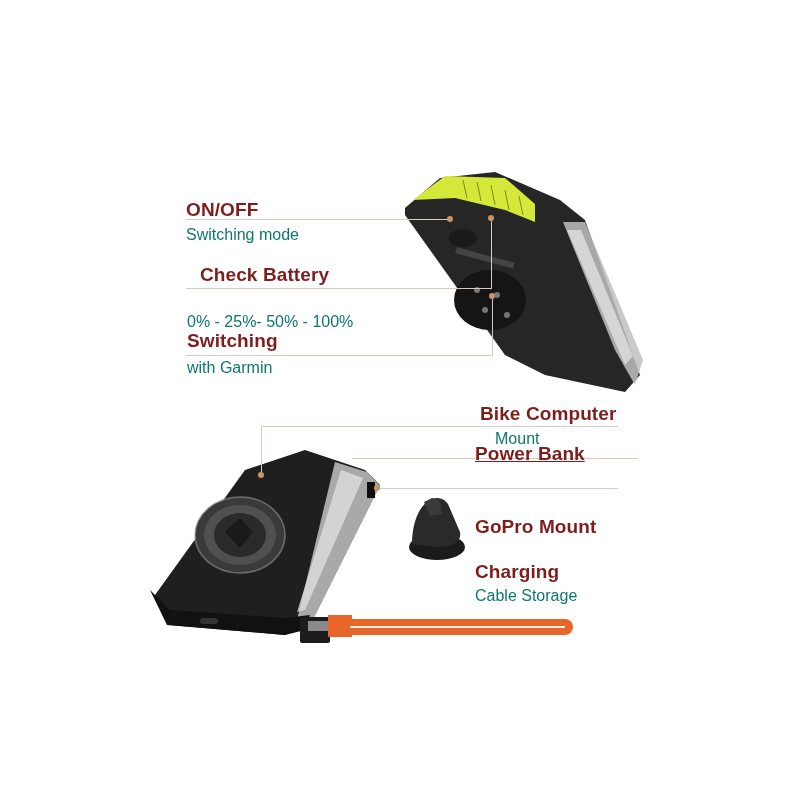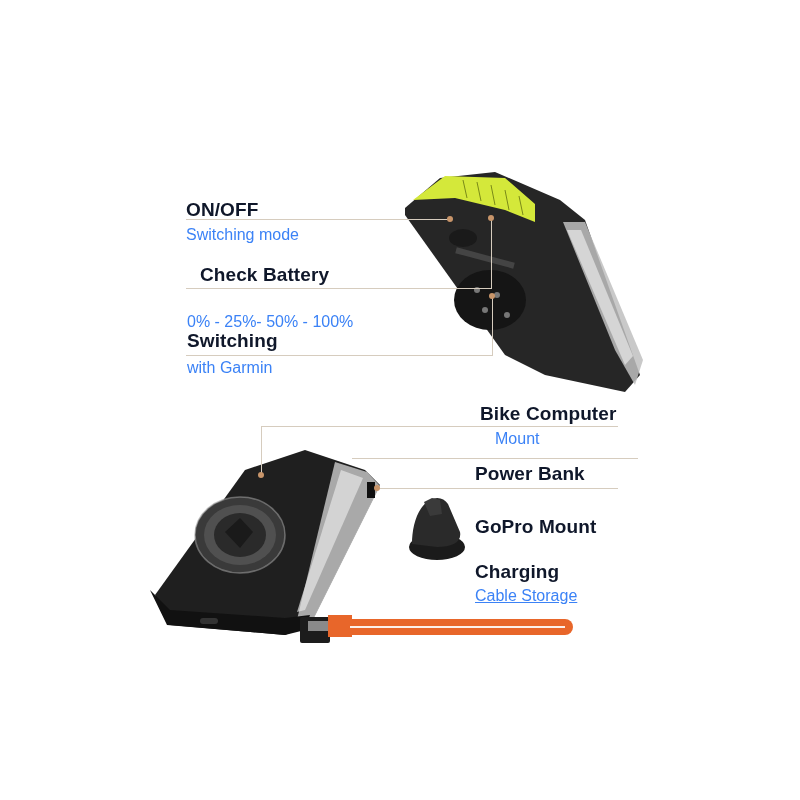--- a/index.html
+++ b/index.html
@@ -1,19 +1,19 @@
 <!DOCTYPE html>
 <html><head>
 <meta charset="utf-8">
 <style>
   html, body { margin:0; padding:0; background:#ffffff; }
   body { width:800px; height:800px; position:relative; overflow:hidden; font-family:"Liberation Sans", "DejaVu Sans", sans-serif; color:#1e1e1e; }
   .abs { position:absolute; }
-  .title { font-weight:700; font-size:19px; color:#0f172a; white-space:nowrap; letter-spacing:0.1px; }
-  .sub { font-size:16px; color:#3b82f6; white-space:nowrap; }
+  .title { font-weight:700; font-size:19px; color:#7f1d1d; white-space:nowrap; letter-spacing:0.1px; }
+  .sub { font-size:16px; color:#0f766e; white-space:nowrap; }
   .line { position:absolute; background:#d6ccbe; }
   .dot { position:absolute; width:6px; height:6px; border-radius:50%; background:#c8956a; }
   svg { position:absolute; }
 </style>
 </head>
 <body>
 
 <svg width="260" height="240" style="left:385px;top:160px;" viewBox="0 0 260 240">
 
   <path d="M20,48 L55,18 L110,12 L175,40 L200,60 L255,215 L240,232 L160,215 L120,195 L95,160 L20,55 Z" fill="#262626"></path>
@@ -98,18 +98,18 @@
   <rect x="10" y="12" width="30" height="26" rx="2" fill="#1c1c1c"></rect>
   <rect x="18" y="16" width="20" height="10" fill="#8a8a8a"></rect>
   <rect x="38" y="10" width="24" height="22" fill="#e8662a"></rect>
   <path d="M40,14 L275,14 A8,8 0 0 1 275,30 L40,30" fill="#e8662a"></path>
   <line x1="60" y1="22" x2="275" y2="22" stroke="#ffffff" stroke-width="2" opacity="0.9"></line>
 </svg>
 
 <div class="abs title" style="left:480px;top:403px;">Bike Computer</div>
 <div class="abs sub" style="left:475px;top:430px;margin-left:20px;">Mount</div>
 
-<div class="abs title" style="left:475px;top:463px;">Power Bank</div>
+<div class="abs title" style="left:475px;top:443px;text-decoration:underline;">Power Bank</div>
 
 <div class="abs title" style="left:475px;top:516px;">GoPro Mount</div>
 
 <div class="abs title" style="left:475px;top:561px;">Charging</div>
-<div class="abs sub" style="left:475px;top:587px;text-decoration:underline;">Cable Storage</div>
+<div class="abs sub" style="left:475px;top:587px;">Cable Storage</div>
 
 </body></html>

